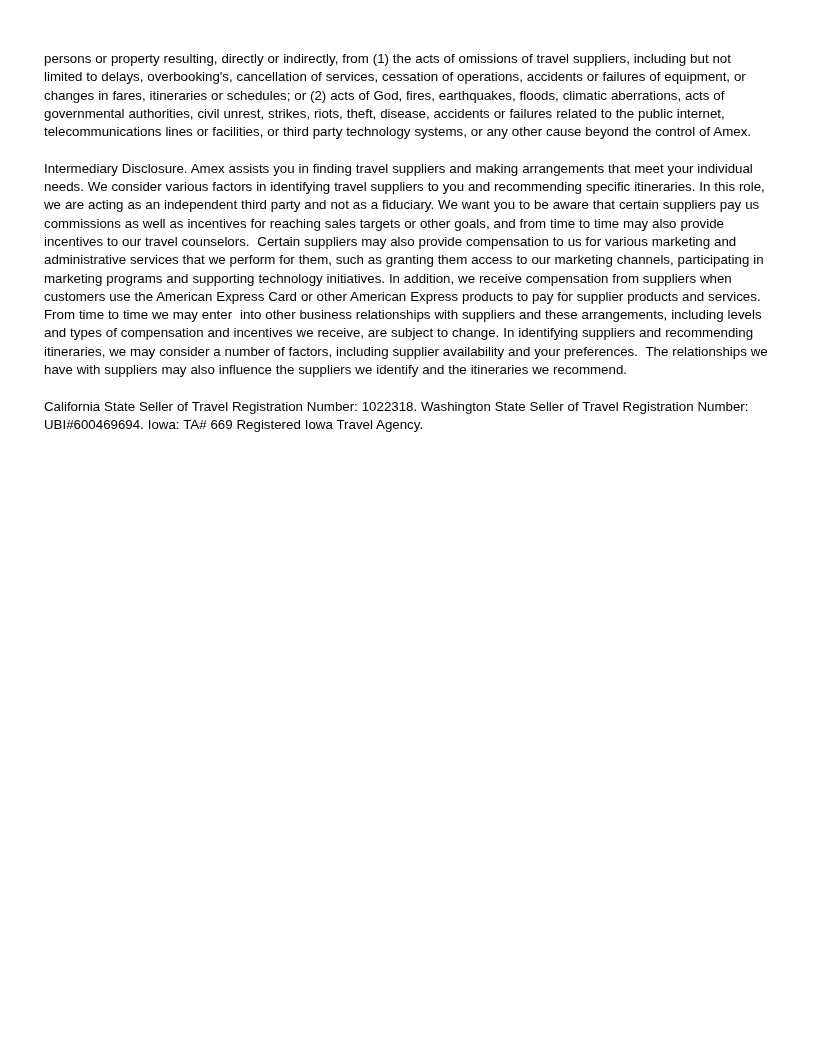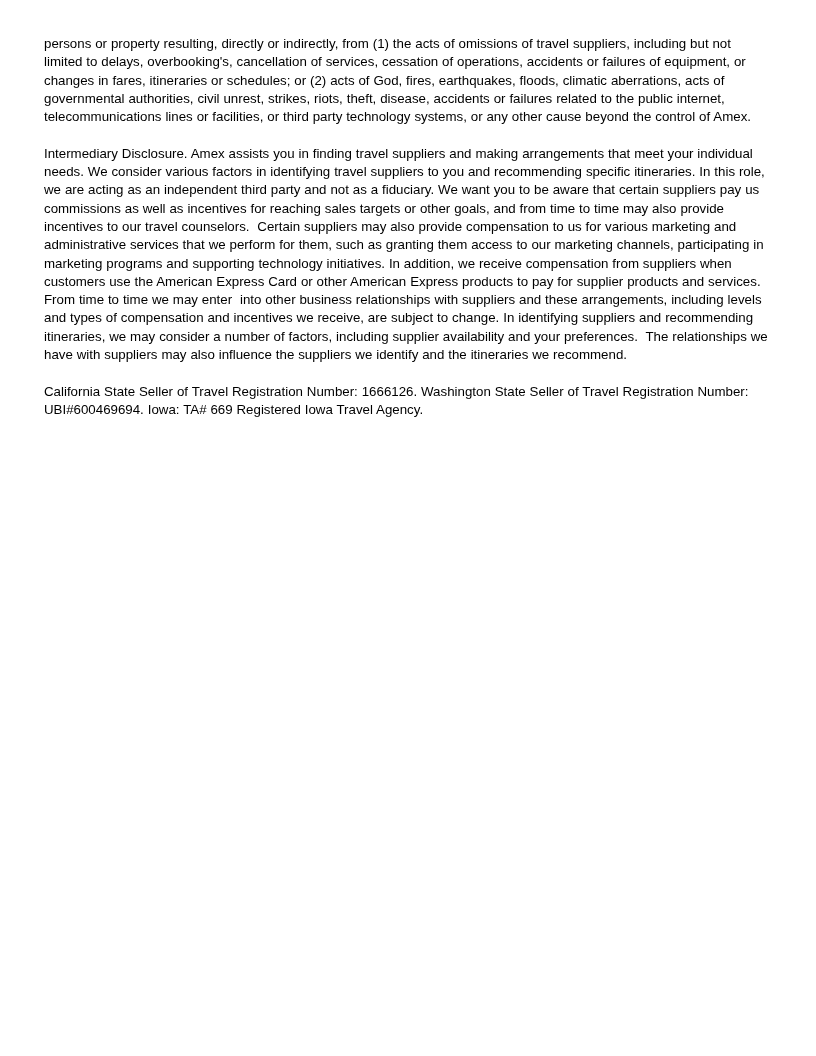--- a/index.html
+++ b/index.html
@@ -6,32 +6,32 @@
     margin: 0;
     padding: 0;
     background: #ffffff;
   }
   .page {
     width: 816px;
     height: 1056px;
     background: #ffffff;
     color: #000000;
     box-sizing: border-box;
-    padding: 35px 44px 0 44px;
+    padding: 50px 44px 0 44px;
     font-family: "Liberation Sans", "DejaVu Sans", sans-serif;
     font-size: 13.3px;
     line-height: 18.3px;
     overflow: hidden;
   }
   .para {
     margin: 0 0 18.3px 0;
     white-space: pre-wrap;
     word-spacing: 0.2px;
   }
 </style>
 </head>
 <body>
 
 <div class="page">
   <p class="para">persons or property resulting, directly or indirectly, from (1) the acts of omissions of travel suppliers, including but not limited to delays, overbooking's, cancellation of services, cessation of operations, accidents or failures of equipment, or changes in fares, itineraries or schedules; or (2) acts of God, fires, earthquakes, floods, climatic aberrations, acts of governmental authorities, civil unrest, strikes, riots, theft, disease, accidents or failures related to the public internet, telecommunications lines or facilities, or third party technology systems, or any other cause beyond the control of Amex.</p>
   <p class="para">Intermediary Disclosure. Amex assists you in finding travel suppliers and making arrangements that meet your individual needs. We consider various factors in identifying travel suppliers to you and recommending specific itineraries. In this role, we are acting as an independent third party and not as a fiduciary. We want you to be aware that certain suppliers pay us commissions as well as incentives for reaching sales targets or other goals, and from time to time may also provide incentives to our travel counselors.  Certain suppliers may also provide compensation to us for various marketing and administrative services that we perform for them, such as granting them access to our marketing channels, participating in marketing programs and supporting technology initiatives. In addition, we receive compensation from suppliers when customers use the American Express Card or other American Express products to pay for supplier products and services. From time to time we may enter  into other business relationships with suppliers and these arrangements, including levels and types of compensation and incentives we receive, are subject to change. In identifying suppliers and recommending itineraries, we may consider a number of factors, including supplier availability and your preferences.  The relationships we have with suppliers may also influence the suppliers we identify and the itineraries we recommend.</p>
-  <p class="para">California State Seller of Travel Registration Number: 1666126. Washington State Seller of Travel Registration Number: UBI#600469694. Iowa: TA# 669 Registered Iowa Travel Agency.</p>
+  <p class="para">California State Seller of Travel Registration Number: 1022318. Washington State Seller of Travel Registration Number: UBI#600469694. Iowa: TA# 669 Registered Iowa Travel Agency.</p>
 </div>
 
 </body></html>

